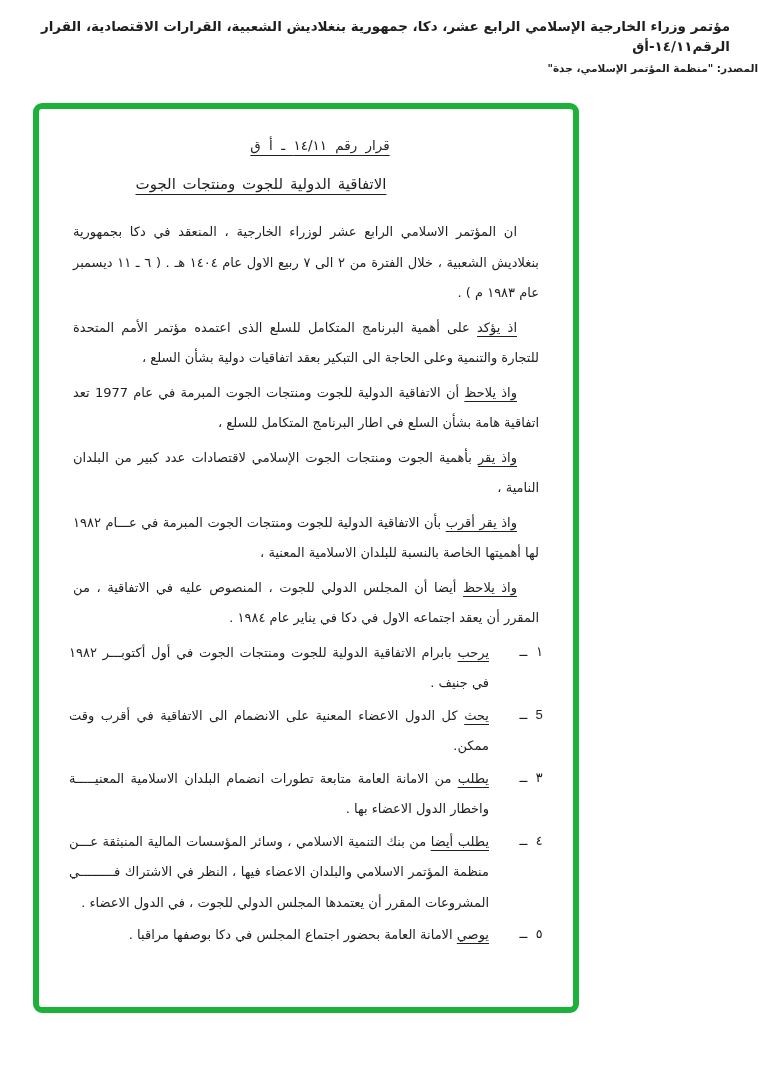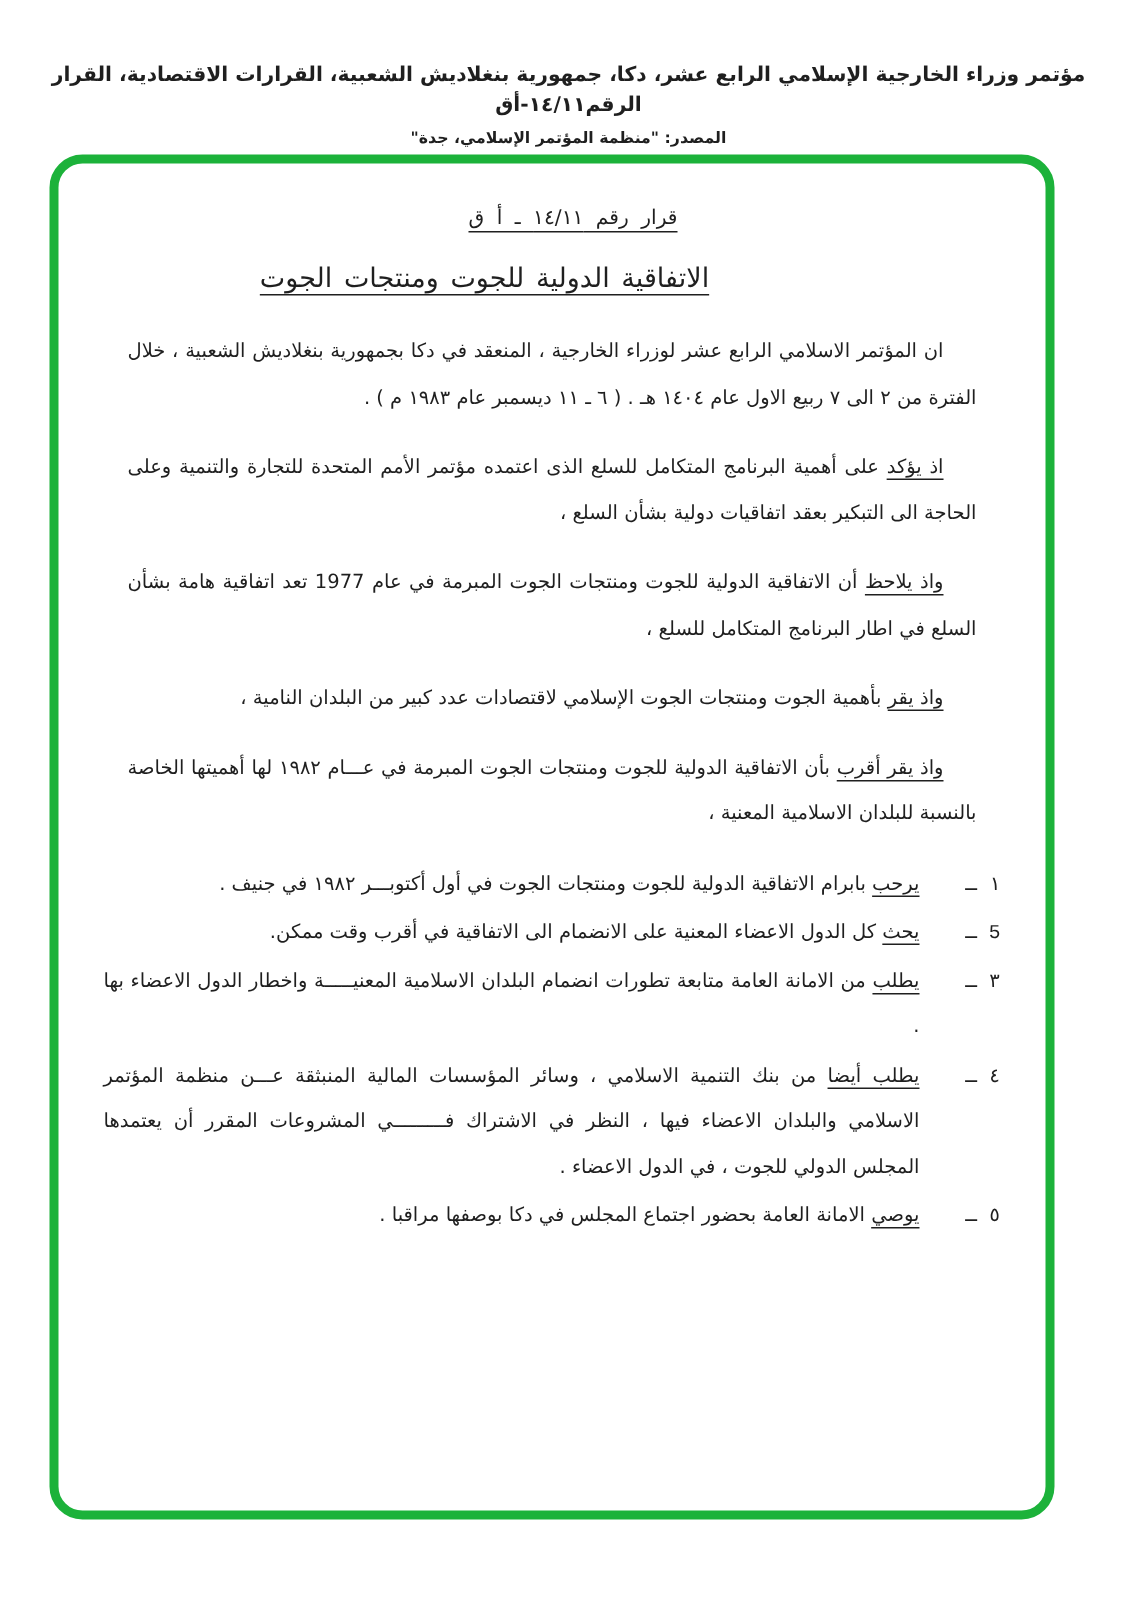--- a/index.html
+++ b/index.html
@@ -4,56 +4,56 @@
 <style>
   html,body { margin:0; padding:0; background:#ffffff; }
   .page {
     position:relative;
     width:758px; height:1078px;
     background:#ffffff;
     font-family:"DejaVu Sans", sans-serif;
     color:var(--ink,#1f1f1f);
     overflow:hidden;
   }
-  .doc-header { direction:rtl; text-align:center; padding-top:40px; }
+  .doc-header { direction:rtl; text-align:right; padding-top:16px; }
   .h1 { font-weight:bold; font-size:13.5px; line-height:1.5; padding:0 28px; }
   .h2 { font-weight:bold; font-size:10.5px; margin-top:5px; }
   .frame {
     position:absolute; left:33px; top:103px;
-    width:670px; height:910px;
+    width:546px; height:910px;
     border:6px solid var(--frame,#1cb23a);
-    border-radius:22px;
+    border-radius:9px;
     box-sizing:border-box;
     background:#ffffff;
   }
   .content {
     direction:rtl;
     padding:16px 30px 0 30px;
     font-size:13px;
   }
   .title {
     text-align:center;
     font-size:13.5px;
     margin-top:12px;
     position:relative; left:14px;
     text-decoration:underline;
     text-underline-offset:5px;
     word-spacing:4px;
   }
   .subtitle {
     text-align:center;
-    font-size:18px;
+    font-size:15px;
     margin:22px 0 24px 0;
     position:relative; left:-45px;
     text-decoration:underline;
     text-underline-offset:5px;
     word-spacing:2px;
   }
   .para {
-    margin:16px;
+    margin:4px;
     line-height:30.5px;
     text-align:justify;
     text-justify:inter-word;
   }
   .para.indent { text-indent:22px; }
   .lead { text-decoration:underline; text-underline-offset:4px; }
   .item { display:flex; gap:24px; line-height:30.5px; margin-top:2px; }
   .item .num { flex:0 0 30px; white-space:nowrap;font-family:Liberation Mono, monospace; }
   .item .itext { flex:1; margin:0; text-align:justify; }
 </style>
@@ -70,20 +70,21 @@
   <div class="frame">
     <div class="content">
       <div class="title">قرار رقم ١٤/١١ ـ أ ق</div>
       <div class="subtitle">الاتفاقية الدولية للجوت ومنتجات الجوت</div>
       <div id="preamble">
           <p class="para indent"><span>ان المؤتمر الاسلامي الرابع عشر لوزراء الخارجية ، المنعقد في دكا بجمهورية بنغلاديش الشعبية ، خلال الفترة من ٢ الى ٧ ربيع الاول عام ١٤٠٤ هـ . ( ٦ ـ ١١ ديسمبر عام ١٩٨٣ م ) .</span></p>
           <p class="para indent"><span class="lead">اذ يؤكد</span> <span>على أهمية البرنامج المتكامل للسلع الذى اعتمده مؤتمر الأمم المتحدة للتجارة والتنمية وعلى الحاجة الى التبكير بعقد اتفاقيات دولية بشأن السلع ،</span></p>
           <p class="para indent"><span class="lead">واذ يلاحظ</span> <span>أن الاتفاقية الدولية للجوت ومنتجات الجوت المبرمة في عام 1977 تعد اتفاقية هامة بشأن السلع في اطار البرنامج المتكامل للسلع ،</span></p>
           <p class="para indent"><span class="lead">واذ يقر</span> <span>بأهمية الجوت ومنتجات الجوت الإسلامي لاقتصادات عدد كبير من البلدان النامية ،</span></p>
           <p class="para indent"><span class="lead">واذ يقر أقرب</span> <span>بأن الاتفاقية الدولية للجوت ومنتجات الجوت المبرمة في عـــام ١٩٨٢ لها أهميتها الخاصة بالنسبة للبلدان الاسلامية المعنية ،</span></p>
+          <p class="para indent"><span class="lead">واذ يلاحظ</span> <span>أيضا أن المجلس الدولي للجوت ، المنصوص عليه في الاتفاقية ، من المقرر أن يعقد اجتماعه الاول في دكا في يناير عام ١٩٨٤ .</span></p>
         </div>
       <div id="items">
           <div class="item">
             <span class="num">١ ـ</span>
             <p class="itext"><span class="lead">يرحب</span> <span>بابرام الاتفاقية الدولية للجوت ومنتجات الجوت في أول أكتوبـــر ١٩٨٢ في جنيف .</span></p>
           </div>
           <div class="item">
             <span class="num">5 ـ</span>
             <p class="itext"><span class="lead">يحث</span> <span>كل الدول الاعضاء المعنية على الانضمام الى الاتفاقية في أقرب وقت ممكن.</span></p>
           </div>

